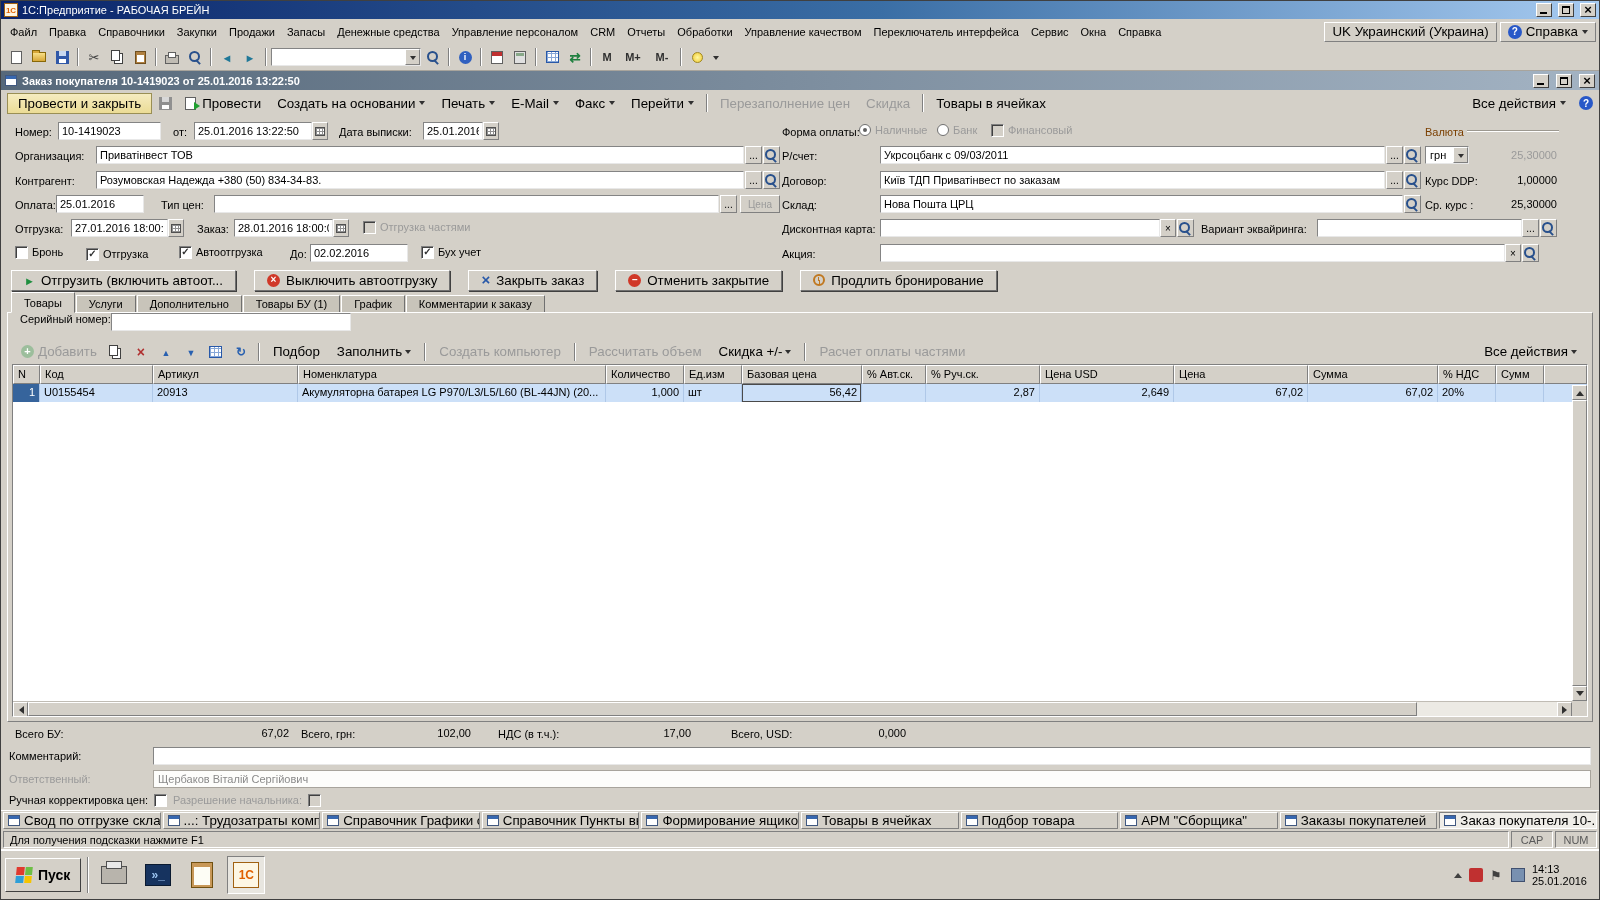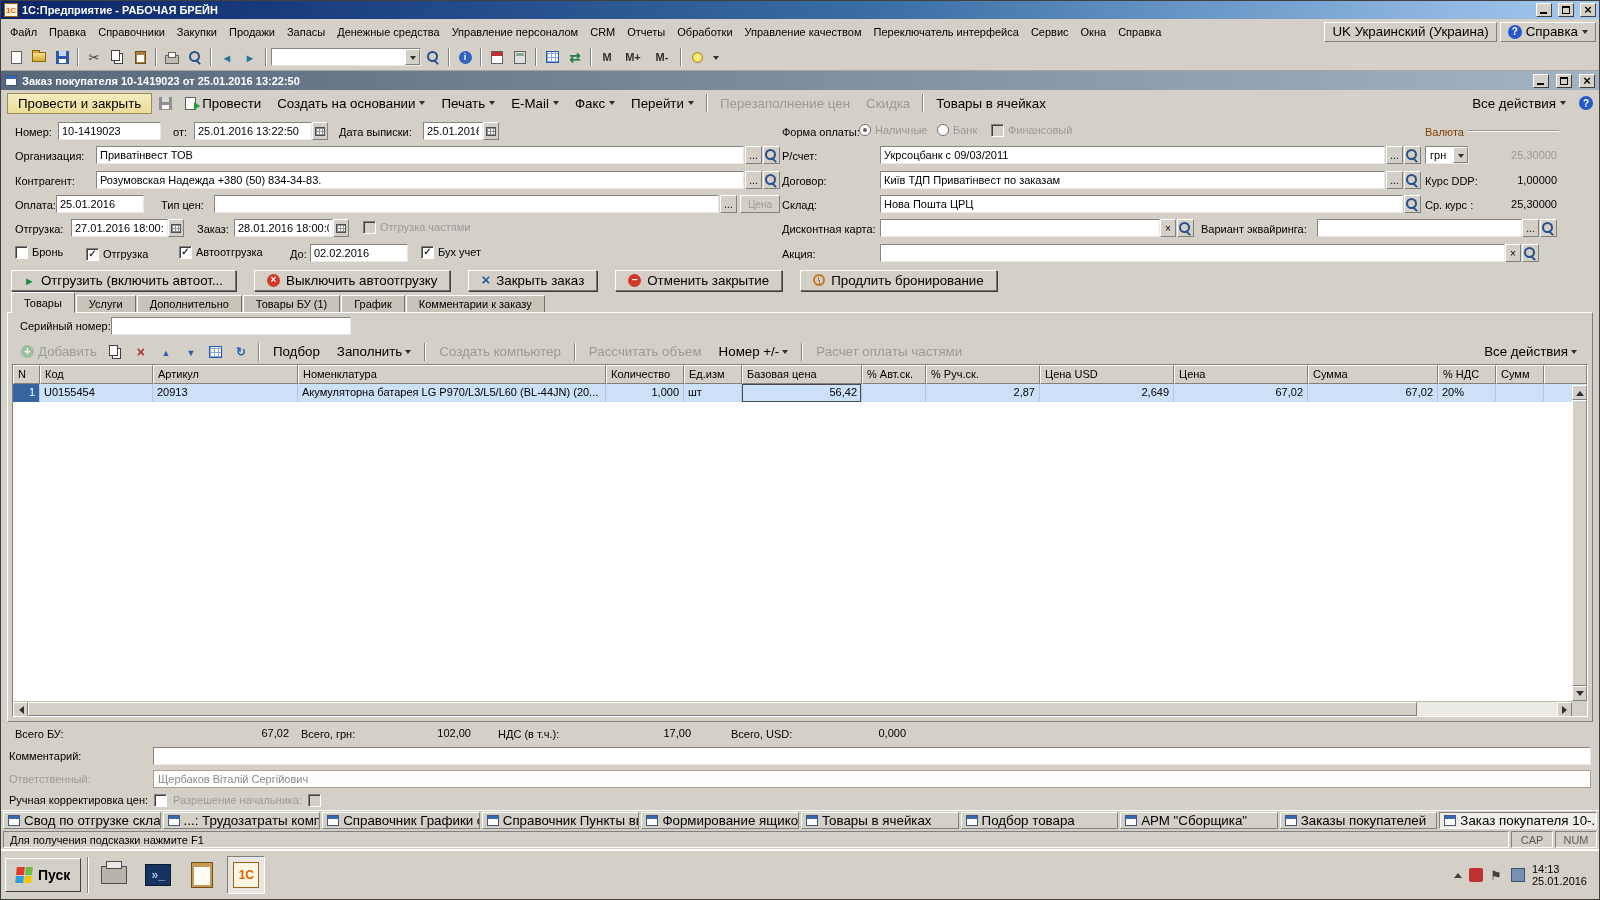--- a/index.html
+++ b/index.html
@@ -79,21 +79,21 @@
   
   .cbgrp,.rgrp{position:absolute;display:flex;align-items:center;gap:4px;height:14px}
   .cb{width:13px;height:13px;background:#fff;border:1px solid;border-color:#808080 #fff #fff #808080;box-shadow:inset 1px 1px 0 #404040;display:inline-flex;align-items:center;justify-content:center;font-size:10px;flex:0 0 auto}
   .cb.checked::after{content:"✓";color:#303030;font-weight:bold;margin-top:-1px}
   .cb.dim{background:#D4D0C8}
   .rb{width:12px;height:12px;border-radius:50%;background:#fff;border:1px solid #707070;display:inline-flex;align-items:center;justify-content:center;flex:0 0 auto}
   .rb.sel::after{content:"";width:4px;height:4px;border-radius:50%;background:#606060}
 
   
   .titlebar{height:18px;background:linear-gradient(90deg,#0A246A,#3A6EA5 55%,#A6CAF0);color:#fff;display:flex;align-items:center;padding:1px 3px;gap:4px;flex:0 0 auto}
-  .titlebar .t{font-weight:bold;flex:1}
+  .titlebar .t{font-weight:normal;flex:1}
 
   
   .menubar{height:25px;display:flex;align-items:center;padding:0 3px;flex:0 0 auto}
   .menu-item{padding:4px 6px;white-space:nowrap}
   .mright{margin-left:auto;display:flex;gap:3px;align-items:center}
   .mbtn{height:20px;border:1px solid;border-color:#fff #808080 #808080 #fff;background:#D4D0C8;display:inline-flex;align-items:center;gap:4px;padding:0 7px;white-space:nowrap}
 
   
   .toolbar{height:27px;display:flex;align-items:center;gap:1px;padding:0 4px;border-bottom:1px solid #A8A49C;flex:0 0 auto}
   .tbtn{width:22px;height:22px;display:inline-flex;align-items:center;justify-content:center;background:transparent;border:1px solid transparent;flex:0 0 auto;padding:0}
@@ -116,21 +116,21 @@
   
   .acts{height:24px;display:flex;align-items:center;gap:18px;padding:0 0 0 10px;flex:0 0 auto}
   .abtn{height:21px;border:1px solid;border-color:#fff #707070 #707070 #fff;background:#D4D0C8;display:inline-flex;align-items:center;gap:6px;padding:0 12px;white-space:nowrap;box-shadow:1px 1px 0 #404040}
 
   
   .tabs{height:21px;display:flex;align-items:flex-end;padding:0 16px 0 10px;flex:0 0 auto}
   .tab{height:18px;display:inline-flex;align-items:center;padding:0 12px;border:1px solid;border-color:#fff #707070 transparent #fff;background:#C8C4BA;margin-right:1px;white-space:nowrap}
   .tab.active{height:21px;background:#D4D0C8;position:relative;z-index:2;font-weight:normal}
   .tab-page{flex:1;display:flex;flex-direction:column;margin:0 6px;border:1px solid;border-color:#FFFFFF #808080 #808080 #FFFFFF;background:#D4D0C8;position:relative;margin-top:-1px;min-height:0}
 
-  .serialrow{height:26px;display:flex;align-items:center;padding:0 12px;flex:0 0 auto}
+  .serialrow{height:26px;display:flex;padding:0 12px;flex:0 0 auto}
   .serialrow input{height:18px;width:240px;border:1px solid;border-color:#848484 #E8E8E8 #E8E8E8 #848484;font:11px "Liberation Sans",sans-serif;padding:0 3px}
 
   .gtb{height:25px;display:flex;align-items:center;gap:3px;padding:0 8px;flex:0 0 auto}
   .gtb .right{margin-left:auto;display:flex;align-items:center;gap:3px}
 
   
   .tblwrap{flex:1;margin:0 4px 4px 4px;border:1px solid;border-color:#808080 #fff #fff #808080;background:#fff;display:flex;flex-direction:column;position:relative;min-height:0;overflow:hidden}
   .thead{display:flex;flex:0 0 auto;background:#D4D0C8}
   .th{border-right:1px solid #808080;border-bottom:1px solid #808080;border-top:1px solid #fff;border-left:1px solid #fff;padding:2px 4px;white-space:nowrap;overflow:hidden;height:19px}
   .thfill{flex:1;border-left:1px solid #fff}
@@ -592,21 +592,21 @@
         </button>
       <span class="sep"></span>
       <button class="tbtn dis" style="width:auto;padding:0 6px">
           <span>Создать компьютер</span>
         </button>
       <span class="sep"></span>
       <button class="tbtn dis" style="width:auto;padding:0 6px">
           <span>Рассчитать объем</span>
         </button>
       <button class="tbtn" style="width:auto;padding:0 6px;gap:3px">
-          <span>Номер +/-</span>
+          <span>Скидка +/-</span>
           <span class="dar"></span>
         </button>
       <span class="sep"></span>
       <button class="tbtn dis" style="width:auto;padding:0 6px">
           <span>Расчет оплаты частями</span>
         </button>
       <div class="right">
         <button class="tbtn" style="width:auto;padding:0 6px;gap:3px">
             <span>Все действия</span>
             <span class="dar"></span>

